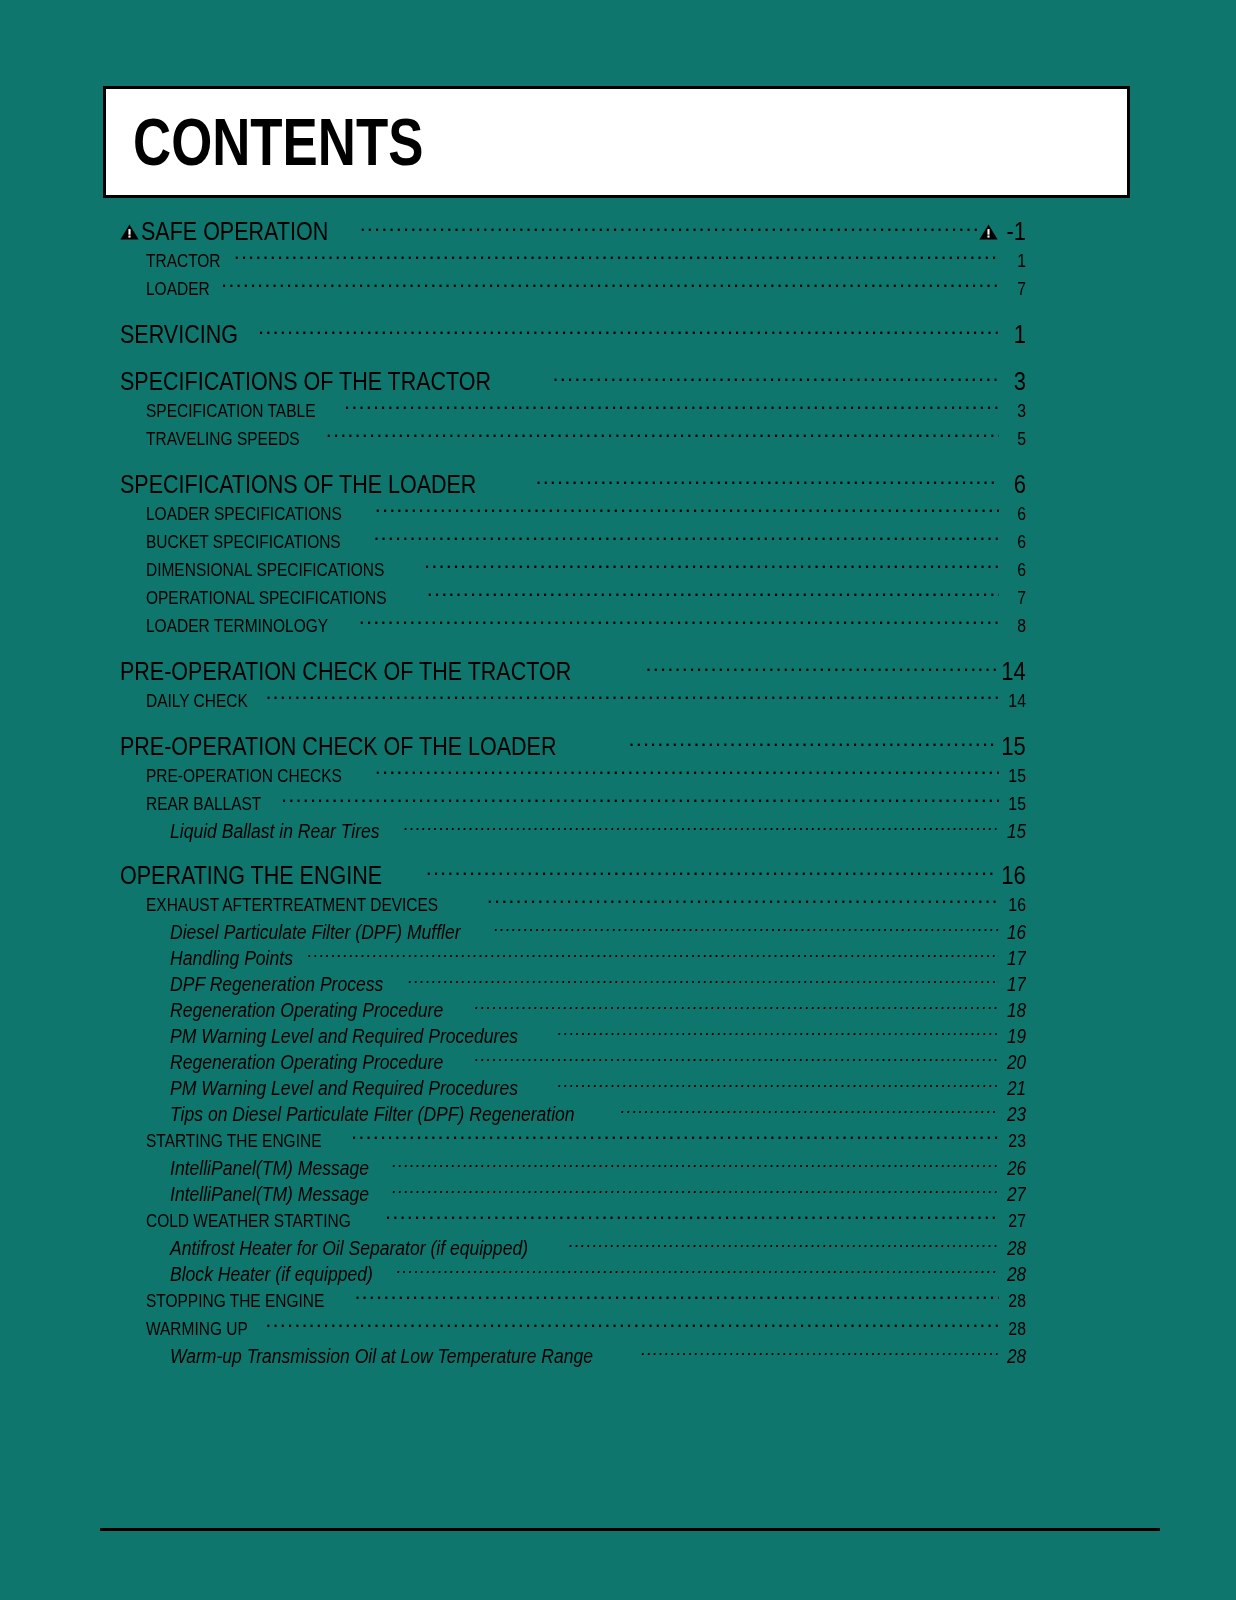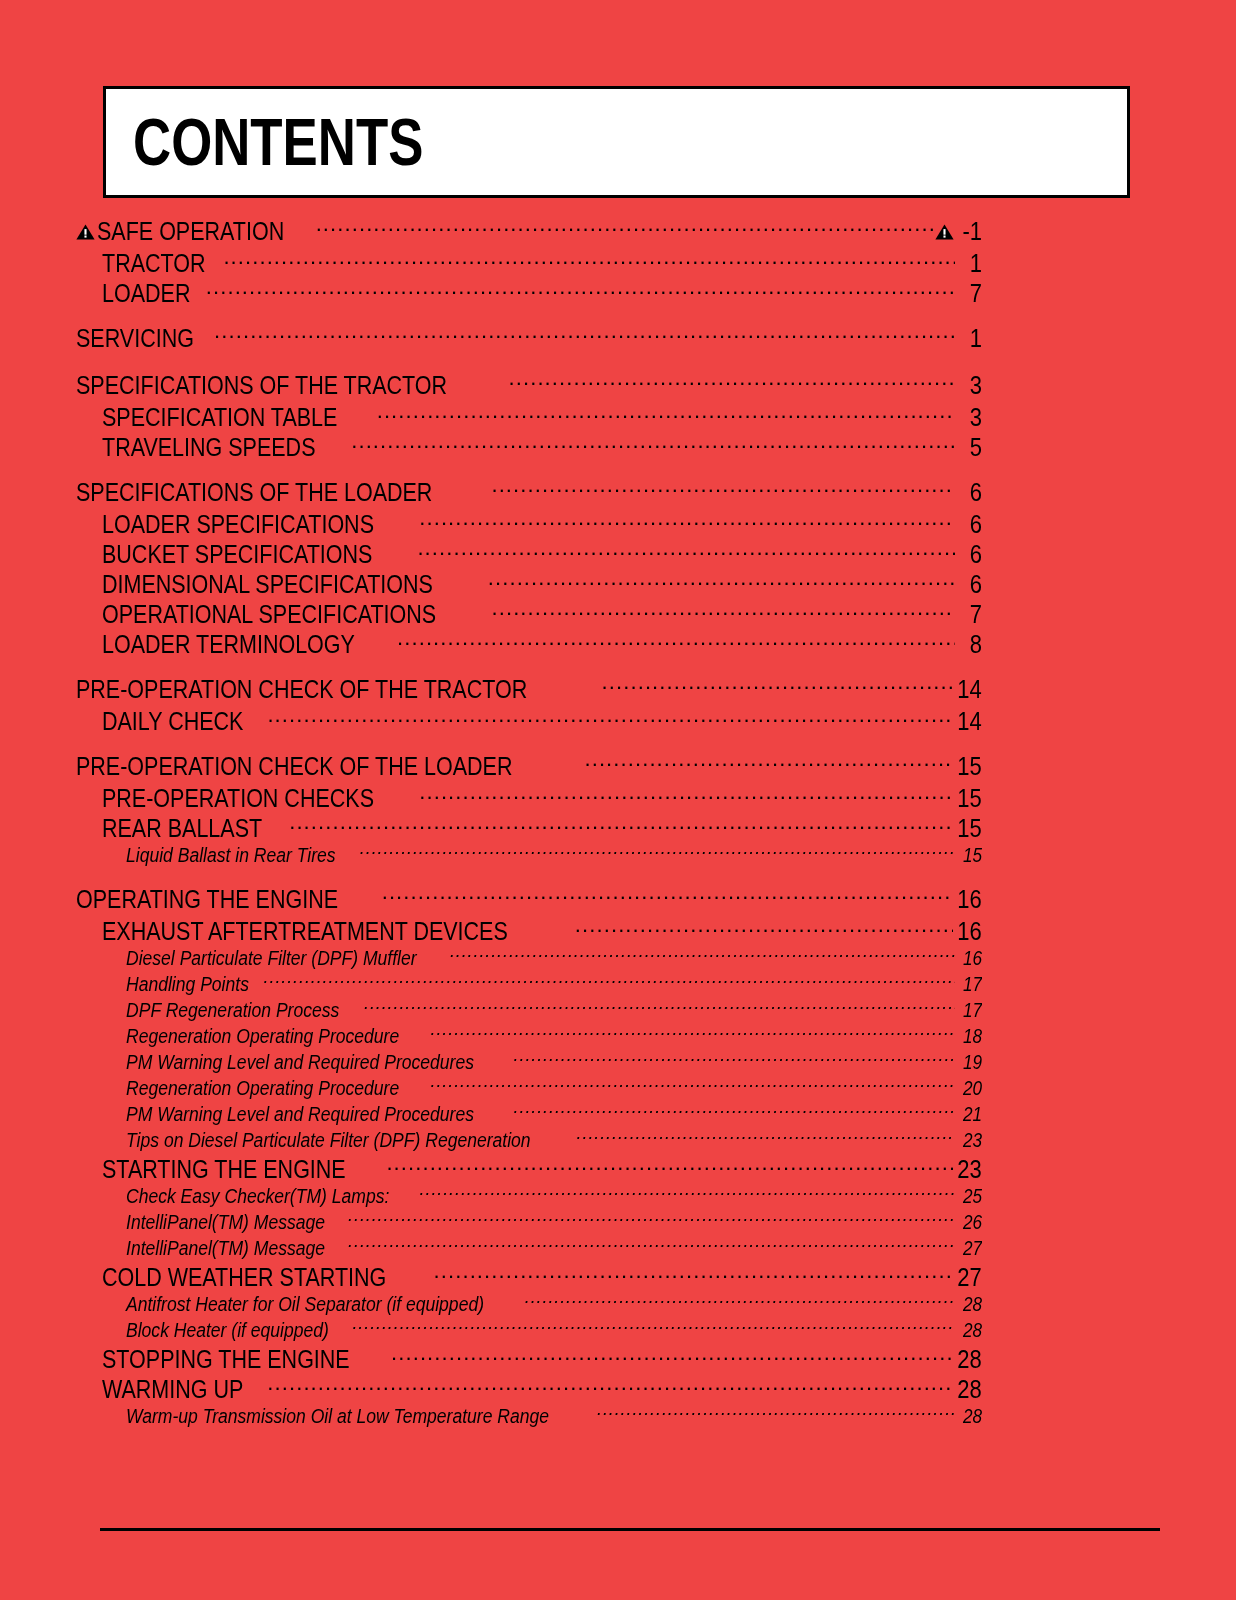--- a/index.html
+++ b/index.html
@@ -13,21 +13,21 @@
     height: 1600px;
     font-family: "Liberation Sans", sans-serif;
     color: #000000;
     -webkit-font-smoothing: antialiased;
   }
 
   .page {
     position: relative;
     width: 1236px;
     height: 1600px;
-    background: #ef4444;
+    background: #0f766e;
     overflow: hidden;
   }
 
   
   .title-box {
     position: absolute;
     left: 103px;
     top: 86px;
     width: 1027px;
     height: 112px;
@@ -53,29 +53,29 @@
     position: absolute;
     left: 0;
     top: 214px;
     width: 1236px;
   }
 
   .toc-row {
     display: flex;
     align-items: baseline;
     width: 906px;      
-    margin-left: 76px;
+    margin-left: 120px;
     box-sizing: border-box;
     white-space: nowrap;
     overflow: hidden;
   }
 
   
   .lvl1 { font-size: 25px; line-height: 31px; padding-left: 0px; }
-  .lvl2 { font-size: 25px; line-height: 28px; padding-left: 26px; }
+  .lvl2 { font-size: 18px; line-height: 28px; padding-left: 26px; }
   .lvl3 { font-size: 19.5px; line-height: 26px; padding-left: 50px; font-style: italic; }
 
   .entry-label {
     display: inline-block;
     transform: scaleX(0.86);
     transform-origin: left center;
     flex: 0 0 auto;
   }
   .lvl3 .entry-label { transform: scaleX(0.90); }
 
@@ -318,25 +318,20 @@
         <span class="entry-label">Tips on Diesel Particulate Filter (DPF) Regeneration</span>
         <span class="leader"></span>
         <span class="page-num">23</span>
       </div>
       <div class="toc-row lvl2">
         <span class="entry-label">STARTING THE ENGINE</span>
         <span class="leader"></span>
         <span class="page-num">23</span>
       </div>
       <div class="toc-row lvl3">
-        <span class="entry-label">Check Easy Checker(TM) Lamps:</span>
-        <span class="leader"></span>
-        <span class="page-num">25</span>
-      </div>
-      <div class="toc-row lvl3">
         <span class="entry-label">IntelliPanel(TM) Message</span>
         <span class="leader"></span>
         <span class="page-num">26</span>
       </div>
       <div class="toc-row lvl3">
         <span class="entry-label">IntelliPanel(TM) Message</span>
         <span class="leader"></span>
         <span class="page-num">27</span>
       </div>
       <div class="toc-row lvl2">

